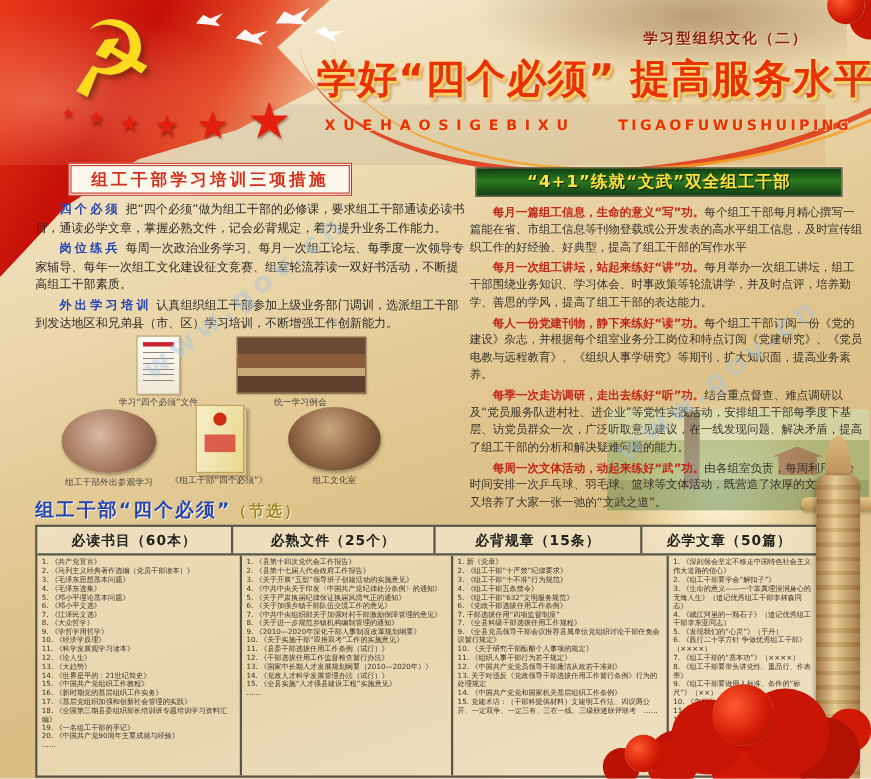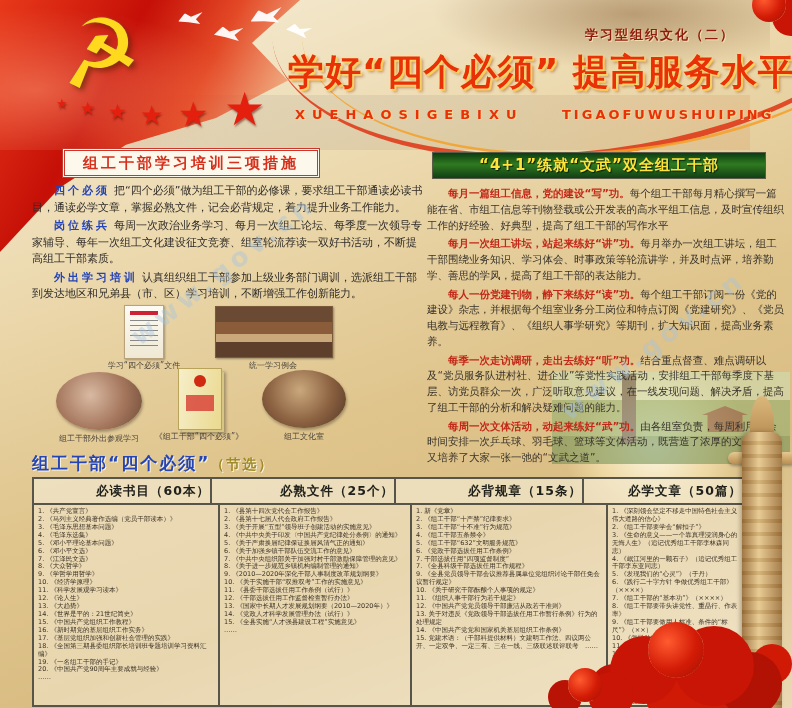--- a/index.html
+++ b/index.html
@@ -73,21 +73,21 @@
   .scenic:before{content:"";position:absolute;left:70px;top:2px;width:14px;height:70px;background:#5c5247;}
   .scenic:after{content:"";position:absolute;left:150px;top:34px;width:46px;height:26px;
     background:#7a4a33;clip-path:polygon(0 35%,50% 0,100% 35%,88% 35%,88% 100%,12% 100%,12% 35%);}
   
   .tbl-title{position:absolute;left:32px;top:452px;width:710px;z-index:4;
     font-size:17px;font-weight:bold;color:#2544b5;letter-spacing:2px;text-shadow:1px 1px 0 rgba(255,255,240,.8);}
   .tbl-title .suffix{color:#a08a28;font-size:14px;}
   .tbl{position:absolute;left:32px;top:477px;width:708px;height:226px;z-index:2;
     border:2px solid #57544a;background:rgba(248,240,220,.5);display:flex;flex-direction:column;}
   .tbl-head{display:flex;height:24px;border-bottom:2px solid #57544a;background:rgba(240,228,200,.45);}
-  .th{font-size:12.5px;font-weight:bold;color:#21211c;letter-spacing:1px;line-height:24px;text-align:right;}
+  .th{font-size:12.5px;font-weight:bold;color:#21211c;letter-spacing:1px;line-height:24px;text-align:center;}
   .tbl-cells{display:flex;flex:1;overflow:hidden;}
   .td{padding:3px 4px 0 4px;overflow:hidden;}
   .bR{border-right:2px solid #57544a;}
   .c1{width:176px;} .c2{width:182px;} .c3{width:186px;} .c4{flex:1;}
   .ti{font-size:6.5px;line-height:1.22;color:#3a3226;}
   
   .pillar{position:absolute;left:742px;top:432px;width:40px;height:276px;z-index:5;border-radius:10px 10px 0 0;
     background:
       linear-gradient(90deg,rgba(110,62,18,.55),rgba(255,232,178,.35) 42%,rgba(110,62,18,.5)),
       repeating-linear-gradient(180deg,#dcbc84 0 9px,#c09a5c 9px 13px);
@@ -150,21 +150,21 @@
   <div class="photo ph-oval1"></div>
   <div class="caption" style="left:48px;top:433px;width:102px;">组工干部外出参观学习</div>
   <div class="photo ph-book"></div>
   <div class="caption" style="left:146px;top:431px;width:106px;">《组工干部“四个必须”》</div>
   <div class="photo ph-oval2"></div>
   <div class="caption" style="left:270px;top:431px;width:68px;">组工文化室</div>
 
   <div class="rp-head">“4+1”练就“文武”双全组工干部</div>
   <div class="scenic"></div>
   <div class="rp-body">
-    <p><span class="lead-red">每月一篇组工信息，党的建设“写”功。</span><span>每个组工干部每月精心撰写一篇能在省、市组工信息等刊物登载或公开发表的高水平组工信息，及时宣传组织工作的好经验、好典型，提高了组工干部的写作水平</span></p>
+    <p><span class="lead-red">每月一篇组工信息，生命的意义“写”功。</span><span>每个组工干部每月精心撰写一篇能在省、市组工信息等刊物登载或公开发表的高水平组工信息，及时宣传组织工作的好经验、好典型，提高了组工干部的写作水平</span></p>
     <p><span class="lead-red">每月一次组工讲坛，站起来练好“讲”功。</span><span>每月举办一次组工讲坛，组工干部围绕业务知识、学习体会、时事政策等轮流讲学，并及时点评，培养勤学、善思的学风，提高了组工干部的表达能力。</span></p>
     <p><span class="lead-red">每人一份党建刊物，静下来练好“读”功。</span><span>每个组工干部订阅一份《党的建设》杂志，并根据每个组室业务分工岗位和特点订阅《党建研究》、《党员电教与远程教育》、《组织人事学研究》等期刊，扩大知识面，提高业务素养。</span></p>
     <p><span class="lead-red">每季一次走访调研，走出去练好“听”功。</span><span>结合重点督查、难点调研以及“党员服务队进村社、进企业”等党性实践活动，安排组工干部每季度下基层、访党员群众一次，广泛听取意见建议，在一线发现问题、解决矛盾，提高了组工干部的分析和解决疑难问题的能力。</span></p>
     <p><span class="lead-red">每周一次文体活动，动起来练好“武”功。</span><span>由各组室负责，每周利用业余时间安排一次乒乓球、羽毛球、篮球等文体活动，既营造了浓厚的文化氛围，又培养了大家一张一弛的“文武之道”。</span></p>
   </div>
 
   <div class="tbl-title"><span>组工干部“四个必须”</span><span class="suffix">（节选）</span></div>
   <div class="tbl">
     <div class="tbl-head">
       <div class="th c1 bR">必读书目（60本）</div>

